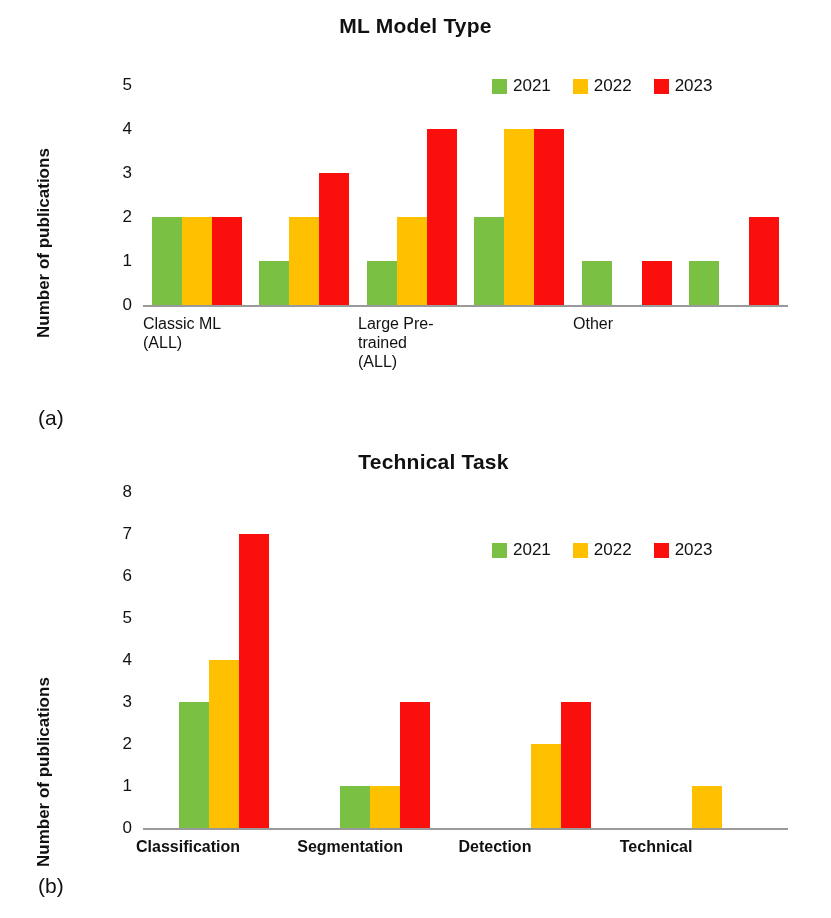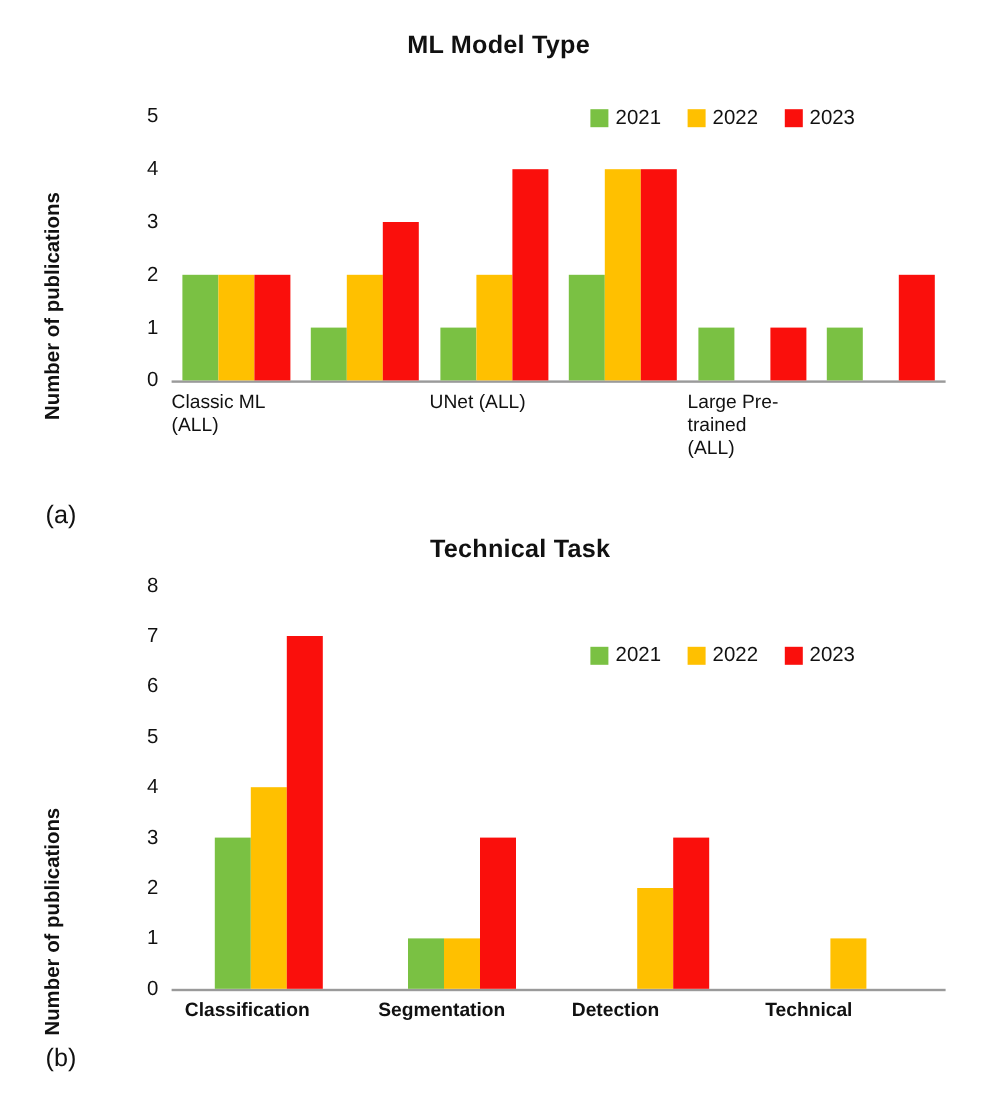--- a/index.html
+++ b/index.html
@@ -139,21 +139,21 @@
     color: #111111;
   }
 </style>
 </head>
 <body>
 
 <div class="figure">
 
   <div class="panel" style="height:420px;">
 
-    <div class="chart-title" style="margin-top:26px;">ML Model Type</div>
+    <div class="chart-title" style="margin-top:14px;">ML Model Type</div>
 
     <div class="plot-wrap">
 
       <div class="ylabel" style="left:34px; top:300px;">Number of publications</div>
 
       <div class="yticks" style="left:100px; width:32px; top:0;">
         <div class="ytick" style="top:267px;">0</div>
         <div class="ytick" style="top:223px;">1</div>
         <div class="ytick" style="top:179px;">2</div>
         <div class="ytick" style="top:135px;">3</div>
@@ -226,34 +226,34 @@
               <div class="bar s2023" style="height:88px;"></div>
             </div>
           </div>
 
         </div>
       </div>
 
       <div class="xlabels" style="left:143px; top:277px; width:645px;">
         <div class="xlabel">Classic ML
 (ALL)</div>
-        <div class="xlabel">UNet (ALL)</div>
         <div class="xlabel">Large Pre-
 trained
 (ALL)</div>
+        <div class="xlabel">Other</div>
       </div>
 
       <div class="panel-letter" style="left:38px; top:368px;">(a)</div>
 
     </div>
   </div>
 
   <div class="panel" style="height:498px;">
 
-    <div class="chart-title" style="margin-top:0;padding-left:36px;">Technical Task</div>
+    <div class="chart-title" style="margin-top:16px;padding-left:36px;">Technical Task</div>
 
     <div class="plot-wrap">
 
       <div class="ylabel" style="left:34px; top:393px;">Number of publications</div>
 
       <div class="yticks" style="left:100px; width:32px; top:0;">
         <div class="ytick" style="top:354px;">0</div>
         <div class="ytick" style="top:312px;">1</div>
         <div class="ytick" style="top:270px;">2</div>
         <div class="ytick" style="top:228px;">3</div>
@@ -310,21 +310,21 @@
             <div class="bars">
               <div class="bar empty" style="height:0px;"></div>
               <div class="bar s2022" style="height:42px;"></div>
               <div class="bar empty" style="height:0px;"></div>
             </div>
           </div>
 
         </div>
       </div>
 
-      <div class="xlabels" style="left:154px; top:364px; width:645px; font-weight:bold; font-size:16px;">
+      <div class="xlabels" style="left:136px; top:364px; width:645px; font-weight:bold; font-size:16px;">
         <div class="xlabel">Classification</div>
         <div class="xlabel">Segmentation</div>
         <div class="xlabel">Detection</div>
         <div class="xlabel">Technical</div>
       </div>
 
       <div class="panel-letter" style="left:38px; top:400px;">(b)</div>
 
     </div>
   </div>

